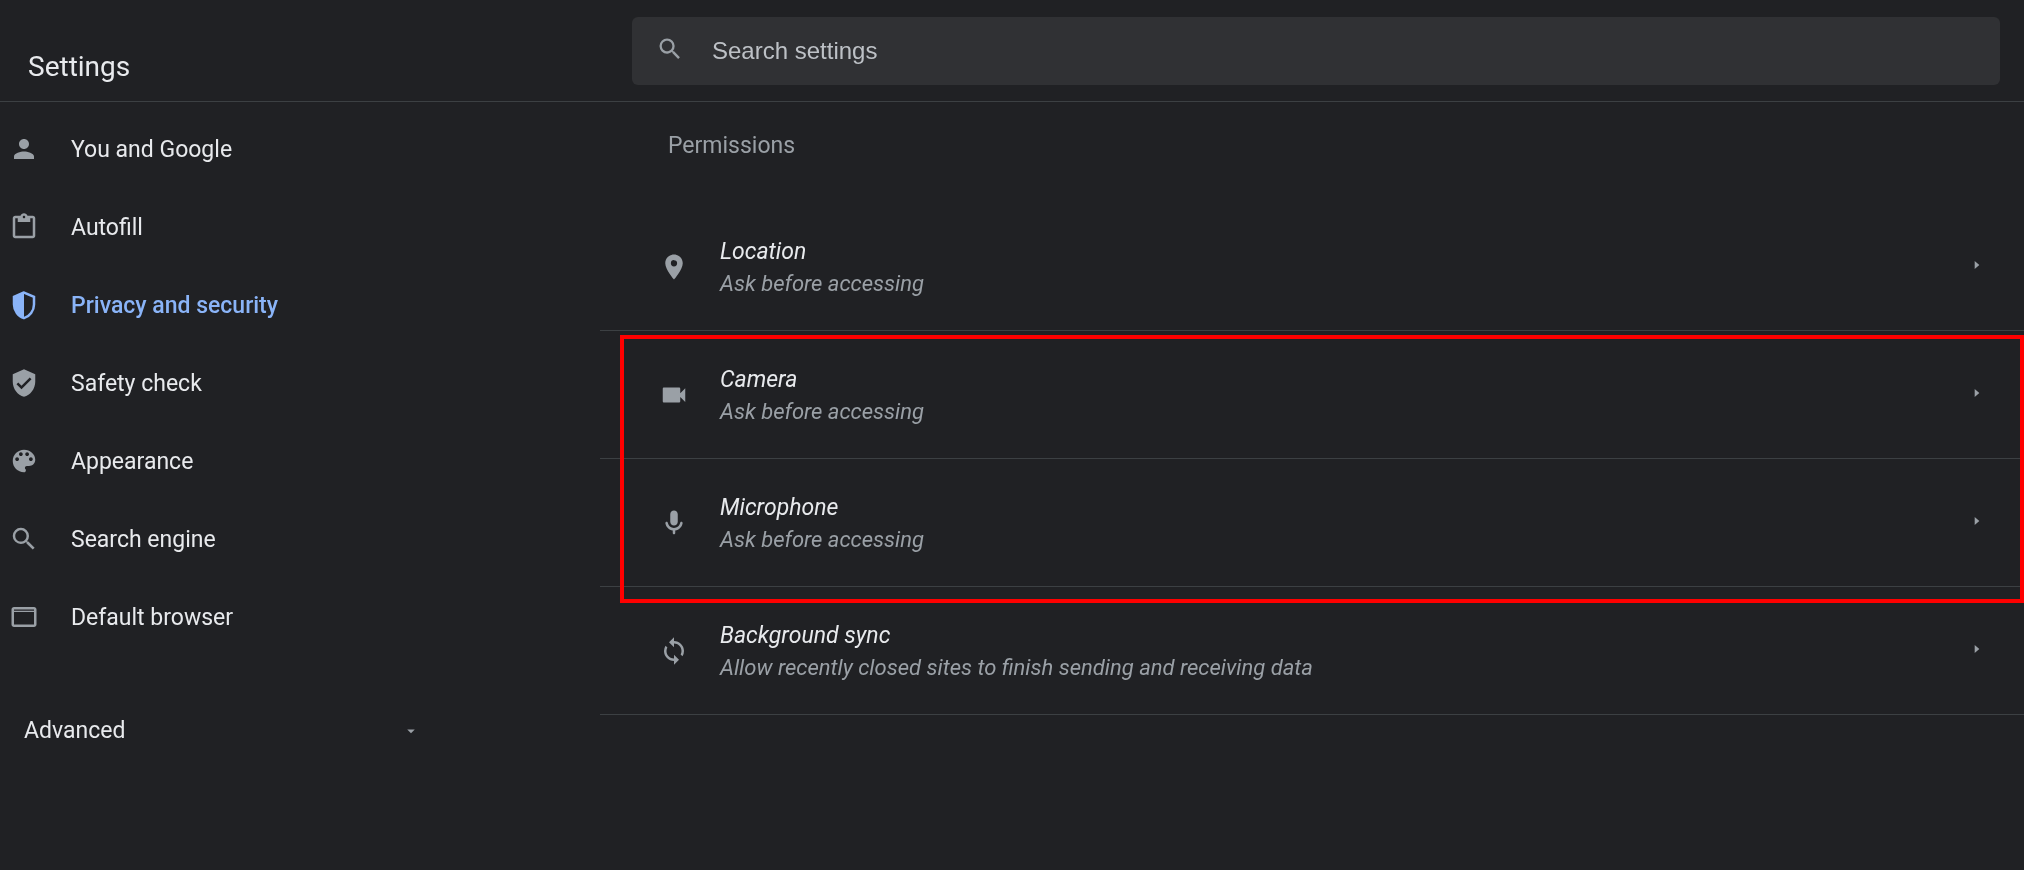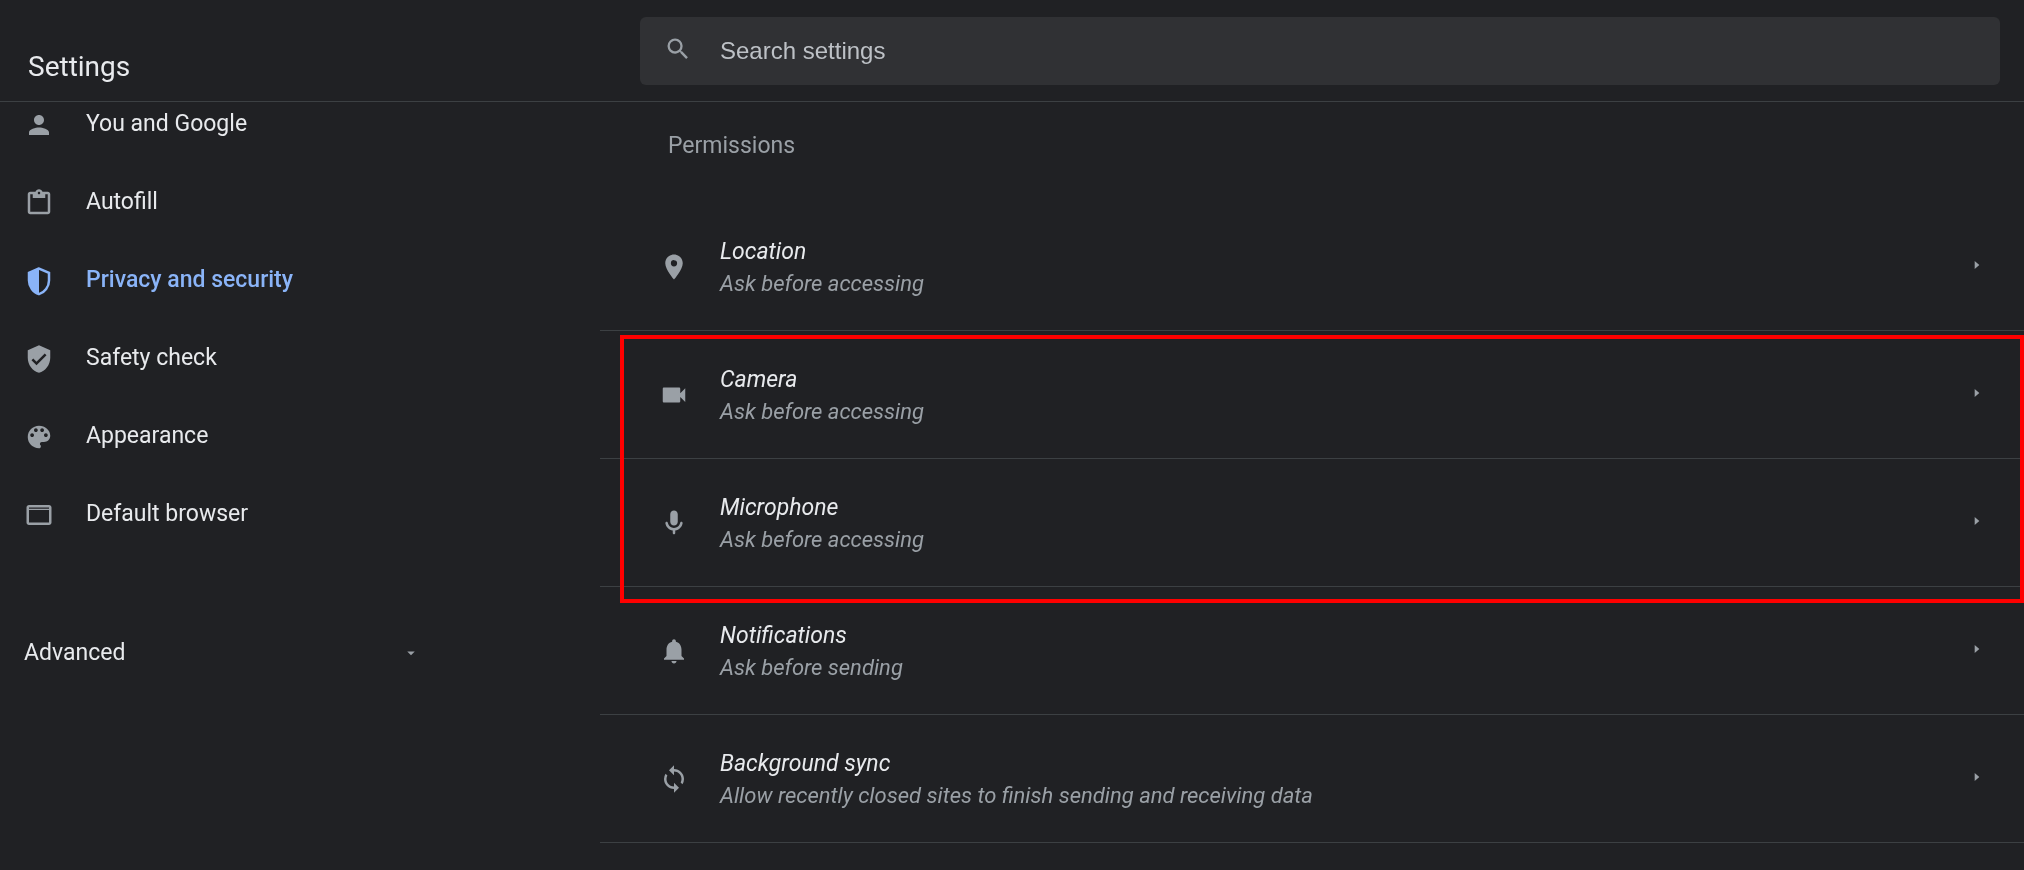--- a/index.html
+++ b/index.html
@@ -30,21 +30,20 @@
     }
     .search-container {
       flex: 1;
       display: flex;
       align-items: center;
       background: #303134;
       border-radius: 6px;
       height: 68px;
       margin-right: 24px;
       padding: 0 24px;
-      margin-left: 8px;
     }
     .search-container svg {
       fill: #9aa0a6;
       width: 28px;
       height: 28px;
       margin-right: 28px;
     }
     .search-input {
       background: transparent;
       border: none;
@@ -59,23 +58,23 @@
     .body-container {
       display: flex;
       height: calc(100% - 102px);
     }
     .sidebar {
       width: 600px;
       padding-top: 8px;
     }
     .sidebar-item {
       display: flex;
-      align-items: flex-start;
+      align-items: center;
       height: 78px;
-      padding-left: 24px;
+      padding-left: 9px;
       cursor: pointer;
     }
     .sidebar-item .icon {
       width: 62px;
       display: flex;
       align-items: center;
     }
     .sidebar-item .icon svg {
       fill: #9aa0a6;
       width: 30px;
@@ -232,20 +231,28 @@
 
     <div class="sidebar-item">
       <span class="icon">
         <svg viewBox="0 0 24 24">
             <path d="M12 3c-4.97 0-9 4.03-9 9s4.03 9 9 9c.83 0 1.5-.67 1.5-1.5 0-.39-.15-.74-.39-1.01-.23-.26-.38-.61-.38-.99 0-.83.67-1.5 1.5-1.5H16c2.76 0 5-2.24 5-5 0-4.42-4.03-8-9-8zm-5.5 9c-.83 0-1.5-.67-1.5-1.5S5.67 9 6.5 9 8 9.67 8 10.5 7.33 12 6.5 12zm3-4C8.67 8 8 7.33 8 6.5S8.67 5 9.5 5s1.5.67 1.5 1.5S10.33 8 9.5 8zm5 0c-.83 0-1.5-.67-1.5-1.5S13.67 5 14.5 5s1.5.67 1.5 1.5S15.33 8 14.5 8zm3 4c-.83 0-1.5-.67-1.5-1.5S16.67 9 17.5 9s1.5.67 1.5 1.5-.67 1.5-1.5 1.5z"></path>
           </svg>
       </span>
       <span class="label">Appearance</span>
     </div>
 
+    <div class="sidebar-item">
+      <span class="icon">
+        <svg viewBox="0 0 24 24">
+            <path d="M15.5 14h-.79l-.28-.27A6.471 6.471 0 0016 9.5 6.5 6.5 0 109.5 16c1.61 0 3.09-.59 4.23-1.57l.27.28v.79l5 4.99L20.49 19l-4.99-5zm-6 0C7.01 14 5 11.99 5 9.5S7.01 5 9.5 5 14 7.01 14 9.5 11.99 14 9.5 14z"></path>
+          </svg>
+      </span>
+      <span class="label">Search engine</span>
+    </div>
 
     <div class="sidebar-item">
       <span class="icon">
         <svg viewBox="0 0 24 24">
             <path d="M20 4H4c-1.1 0-2 .9-2 2v12c0 1.1.9 2 2 2h16c1.1 0 2-.9 2-2V6c0-1.1-.9-2-2-2zm0 14H4V8h16v10zM4 6h16v1H4V6z"></path>
           </svg>
       </span>
       <span class="label">Default browser</span>
     </div>
 
@@ -310,36 +317,20 @@
           <div class="perm-title">Microphone</div>
           <div class="perm-desc">Ask before accessing</div>
         </div>
         <span class="perm-chevron">
           <svg viewBox="0 0 24 24">
               <path d="M8 5l8 7-8 7z"></path>
             </svg>
         </span>
       </div>
 
-      <div class="perm-item">
-        <span class="perm-icon">
-          <svg viewBox="0 0 24 24">
-              <path d="M12 22c1.1 0 2-.9 2-2h-4c0 1.1.9 2 2 2zm6-6v-5c0-3.07-1.63-5.64-4.5-6.32V4c0-.83-.67-1.5-1.5-1.5s-1.5.67-1.5 1.5v.68C7.64 5.36 6 7.92 6 11v5l-2 2v1h16v-1l-2-2z"></path>
-            </svg>
-        </span>
-        <div class="perm-text">
-          <div class="perm-title">Notifications</div>
-          <div class="perm-desc">Ask before sending</div>
-        </div>
-        <span class="perm-chevron">
-          <svg viewBox="0 0 24 24">
-              <path d="M8 5l8 7-8 7z"></path>
-            </svg>
-        </span>
-      </div>
 
       <div class="perm-item">
         <span class="perm-icon">
           <svg viewBox="0 0 24 24">
               <path d="M12 4V1L8 5l4 4V6c3.31 0 6 2.69 6 6 0 1.01-.25 1.97-.7 2.8l1.46 1.46A7.93 7.93 0 0020 12c0-4.42-3.58-8-8-8zm0 14c-3.31 0-6-2.69-6-6 0-1.01.25-1.97.7-2.8L5.24 7.74A7.93 7.93 0 004 12c0 4.42 3.58 8 8 8v3l4-4-4-4v3z"></path>
             </svg>
         </span>
         <div class="perm-text">
           <div class="perm-title">Background sync</div>
           <div class="perm-desc">Allow recently closed sites to finish sending and receiving data</div>

